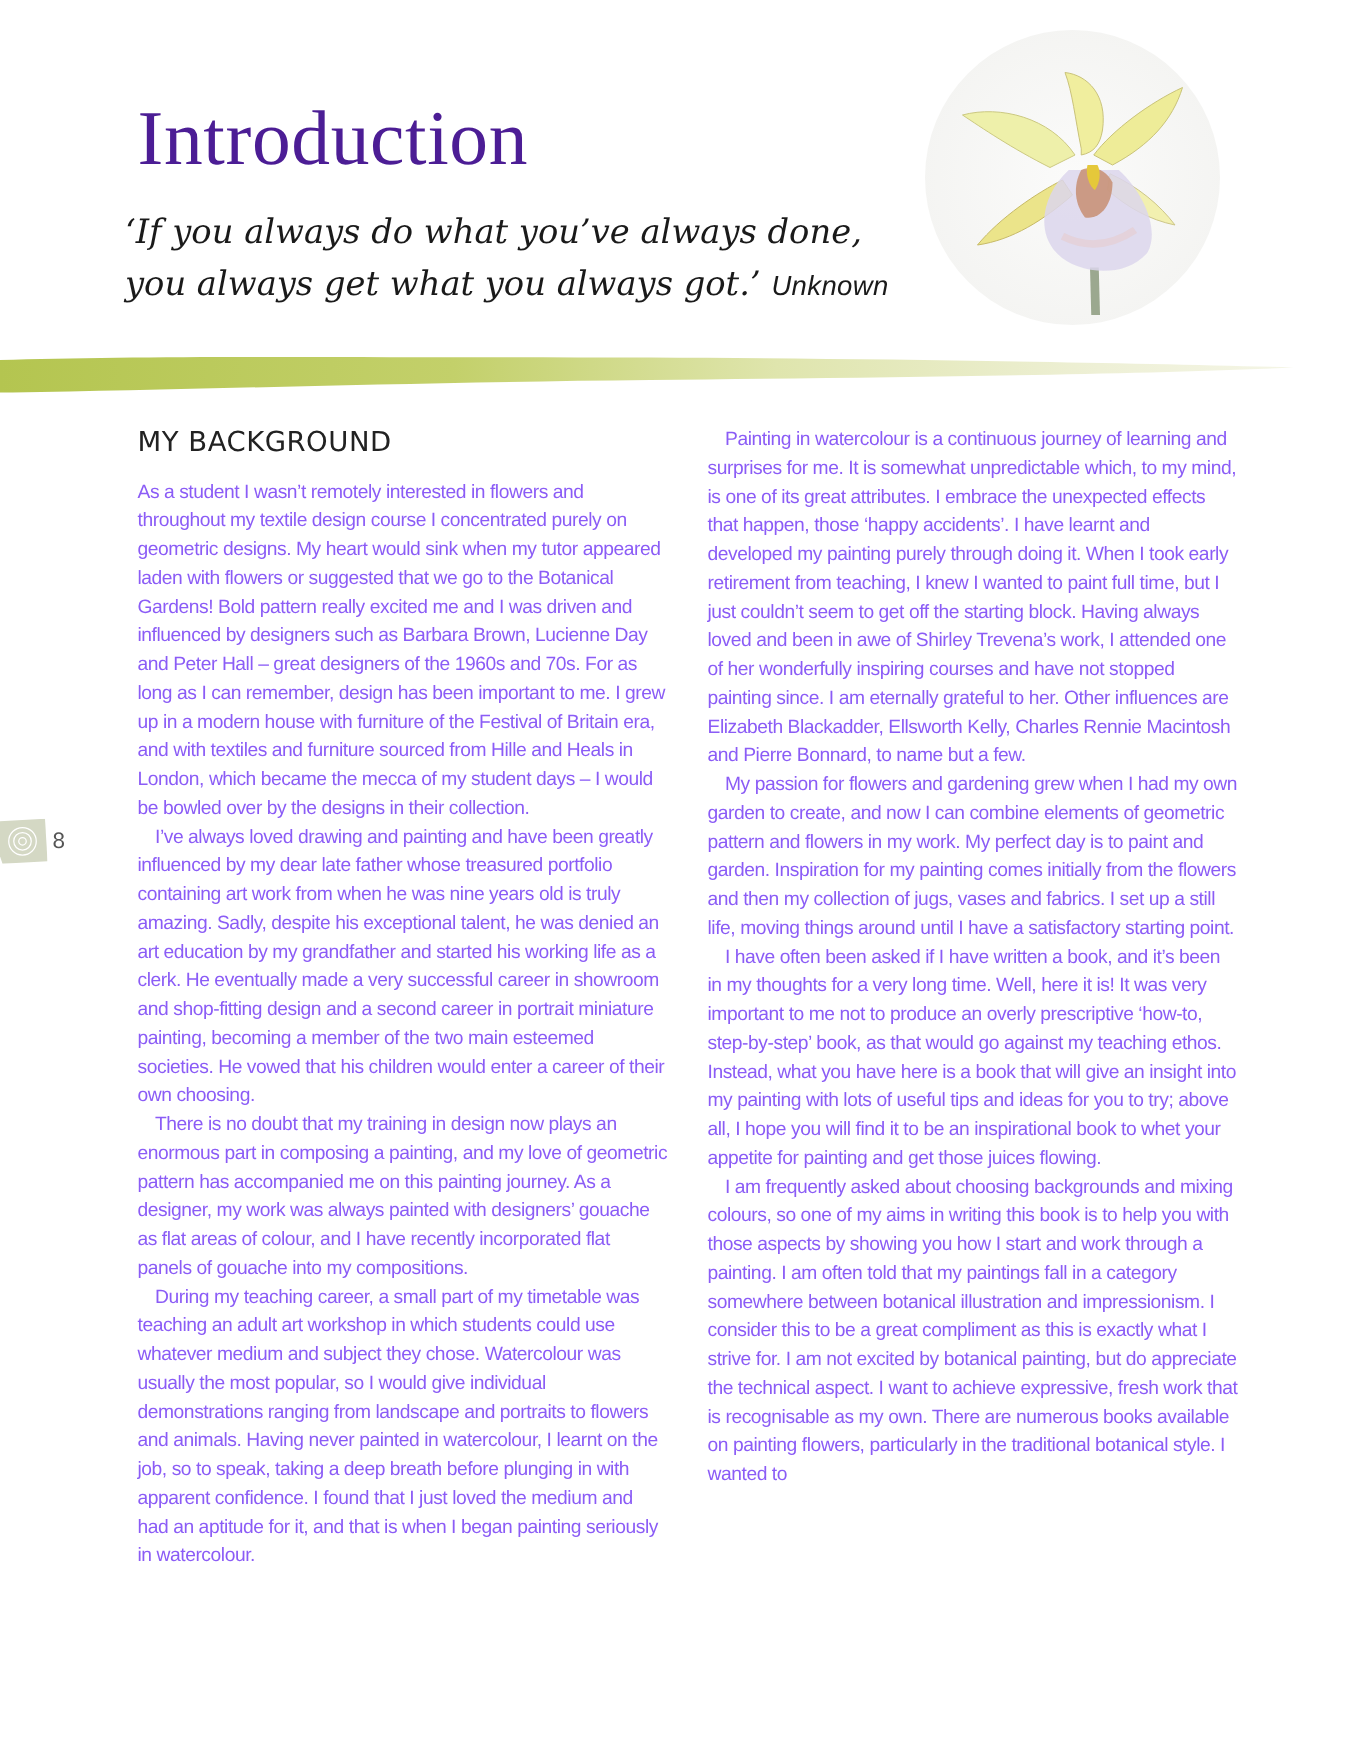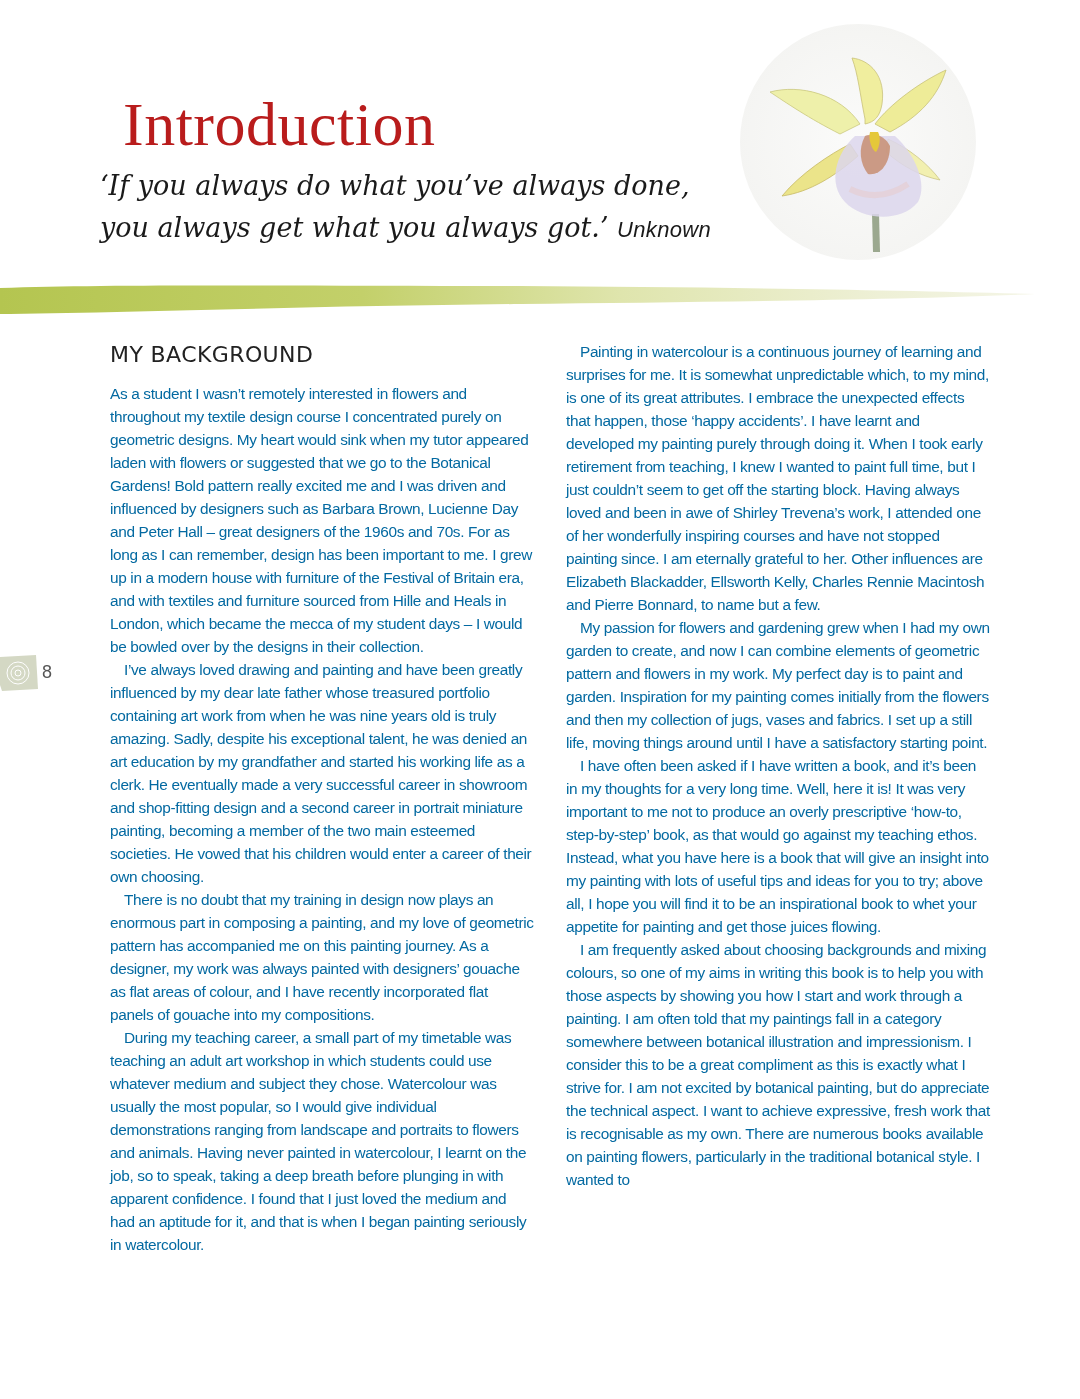--- a/index.html
+++ b/index.html
@@ -1,21 +1,21 @@
 <!DOCTYPE html>
 <html><head>
   <meta charset="utf-8">
   <style>
     html, body { margin: 0; padding: 0; background: #ffffff; }
     body { width: 1080px; height: 1399px; position: relative; overflow: hidden; font-family: "Liberation Sans", sans-serif; color: #1e1e1e; }
 
     .page-title {
       position: absolute; left: 110px; top: 80px;
       font-family: "Liberation Serif", serif; font-size: 62px; font-weight: normal;
-      color: #b91c1c; margin: 13px; line-height: 1; letter-spacing: 0.5px;
+      color: #4c1d95; margin: 0; line-height: 1; letter-spacing: 0.5px;
     }
     .epigraph {
       position: absolute; left: 100px; top: 165px; width: 620px;
       font-family: "DejaVu Serif", serif; font-style: italic; font-size: 27px; line-height: 42px;
       color: #1a1a1a; margin: 0;
     }
     .epigraph .attribution { font-family: "Liberation Sans", sans-serif; font-style: italic; font-size: 22px; letter-spacing: 0.3px; }
 
     .flower-medallion {
       position: absolute; left: 740px; top: 24px; width: 236px; height: 236px;
@@ -36,21 +36,21 @@
     .column { position: absolute; top: 338px; width: 424px; }
     .col-left { left: 110px; }
     .col-right { left: 566px; top: 340px; }
 
     .section-heading {
       margin: 0 0 10px 0; font-family: "DejaVu Sans", sans-serif; font-weight: normal;
       font-size: 22px; letter-spacing: 0.4px; color: #222; line-height: 34px;
     }
     .body-p {
       margin: 0; font-family: "Liberation Sans", sans-serif; font-size: 15.4px; line-height: 23px;
-      color: #0369a1; letter-spacing: -0.35px; text-align: left;
+      color: #8b5cf6; letter-spacing: -0.35px; text-align: left;
       font-stretch: condensed;
     }
     .body-p.indent { text-indent: 14px; }
   </style>
 </head>
 <body>
 
 <h1 class="page-title">Introduction</h1>
 
 <p class="epigraph">

